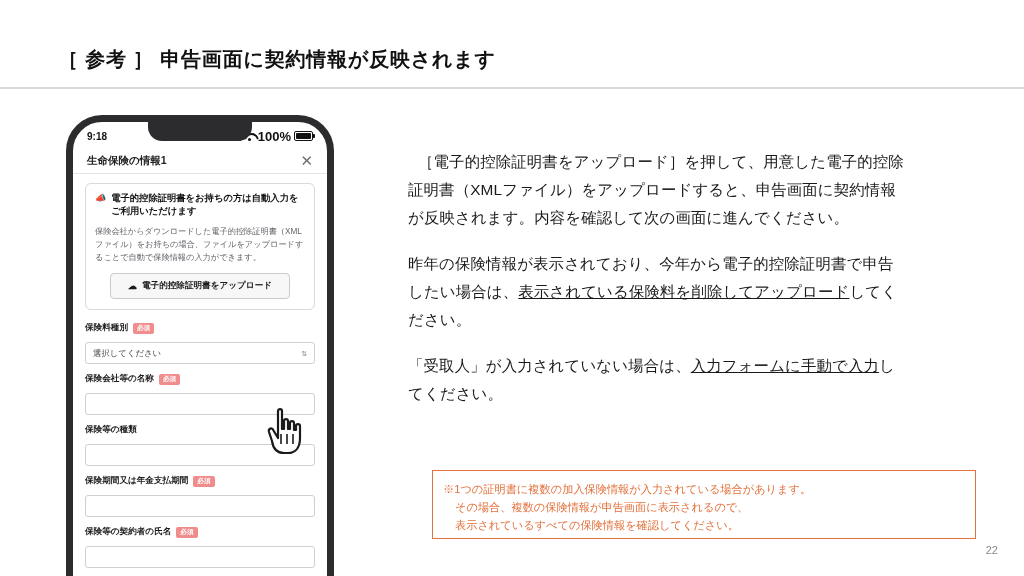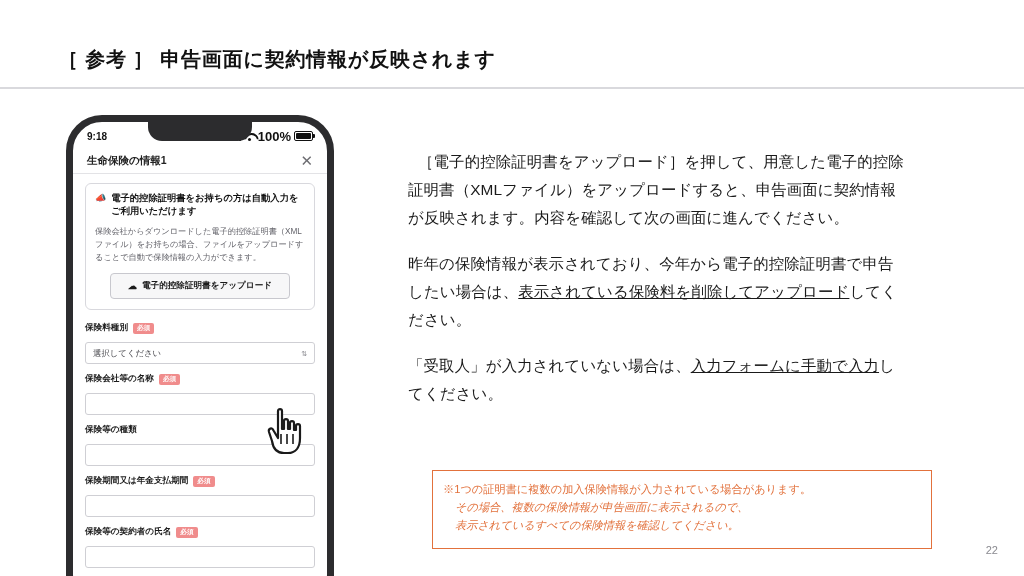--- a/index.html
+++ b/index.html
@@ -308,32 +308,32 @@
     margin: 0 0 18px 0;
     letter-spacing: 0.01em;
   }
   .para.first { text-indent: 10px; }
   .para .ul { text-decoration: underline; }
 
   .note-box {
     position: absolute;
     left: 432px;
     top: 470px;
-    width: 500px;
+    width: 544px;
     border: 1px solid #e2713c;
     box-sizing: border-box;
-    padding: 9px 10px 14px 10px;
+    padding: 9px 10px 4px 10px;
   }
   .note-line {
     color: #e2713c;
     font-size: 11.2px;
     line-height: 1.62;
     margin: 0;
   }
-  .note-line.indent { padding-left: 12px; font-style: italic; }
+  .note-line.indent { padding-left: 12px; }
 
   .page-num {
     position: absolute;
     right: 26px;
     bottom: 20px;
     font-size: 11px;
     color: #8a8a90;
   }
 </style>
 </head>

